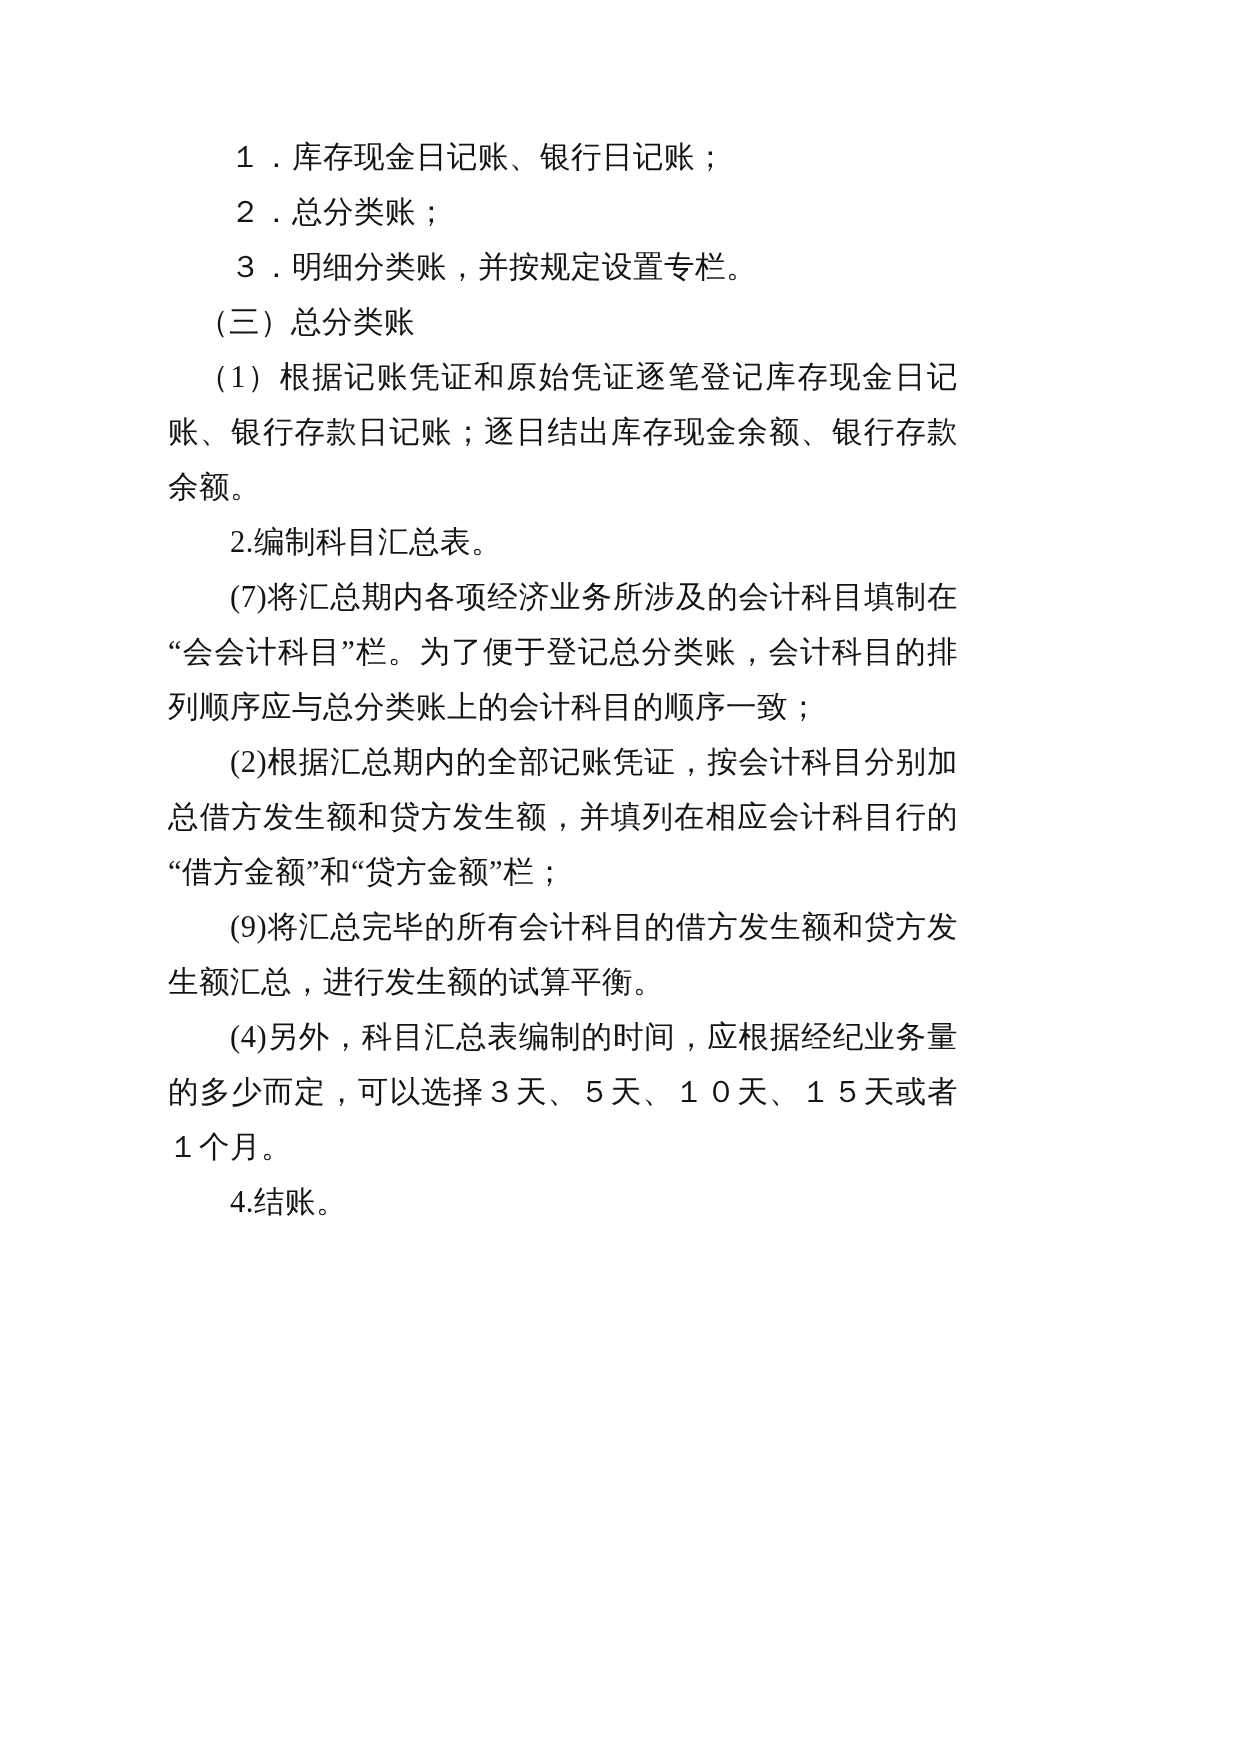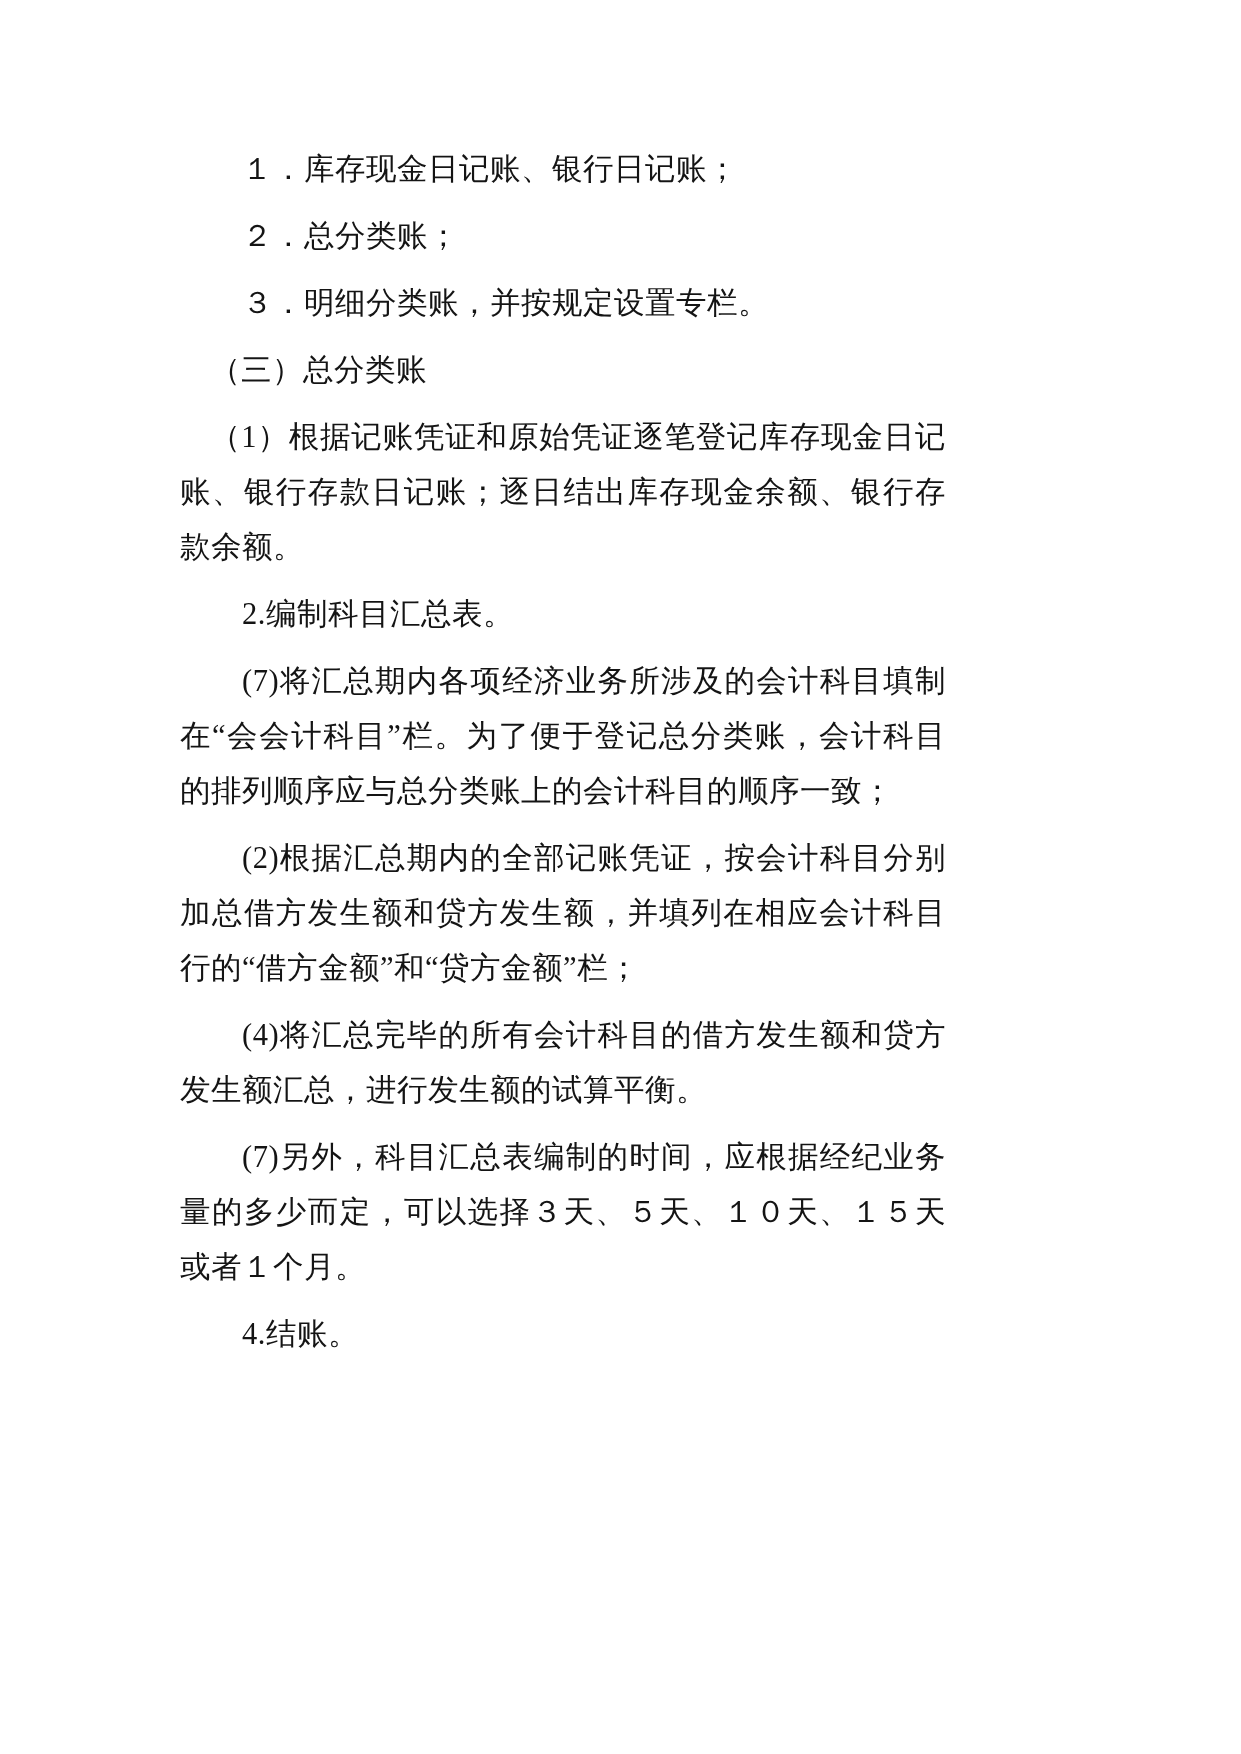--- a/index.html
+++ b/index.html
@@ -29,21 +29,21 @@
   }
   .indent2 {
     text-indent: 62px;
   }
   .para {
     font-size: 30.5px;
     line-height: 55px;
     letter-spacing: 0.5px;
     text-align: justify;
     text-justify: inter-ideograph;
-    margin: 12px;
+    margin: 0;
     color: #141414;
   }
 </style>
 </head>
 <body>
 
 <div class="page">
   <div class="content">
 
     <p class="para indent2">１．库存现金日记账、银行日记账；</p>
@@ -57,21 +57,21 @@
 
     <p class="para indent1">（1）根据记账凭证和原始凭证逐笔登记库存现金日记账、银行存款日记账；逐日结出库存现金余额、银行存款余额。</p>
 
 
     <p class="para indent2">2.编制科目汇总表。</p>
 
     <p class="para indent2">(7)将汇总期内各项经济业务所涉及的会计科目填制在“会会计科目”栏。为了便于登记总分类账，会计科目的排列顺序应与总分类账上的会计科目的顺序一致；</p>
 
     <p class="para indent2">(2)根据汇总期内的全部记账凭证，按会计科目分别加总借方发生额和贷方发生额，并填列在相应会计科目行的“借方金额”和“贷方金额”栏；</p>
 
-    <p class="para indent2">(4)将汇总完毕的所有会计科目的借方发生额和贷方发生额汇总，进行发生额的试算平衡。</p>
+    <p class="para indent2">(9)将汇总完毕的所有会计科目的借方发生额和贷方发生额汇总，进行发生额的试算平衡。</p>
 
-    <p class="para indent2">(7)另外，科目汇总表编制的时间，应根据经纪业务量的多少而定，可以选择３天、５天、１０天、１５天或者１个月。</p>
+    <p class="para indent2">(4)另外，科目汇总表编制的时间，应根据经纪业务量的多少而定，可以选择３天、５天、１０天、１５天或者１个月。</p>
 
 
     <p class="para indent2">4.结账。</p>
 
   </div>
 </div>
 
 </body></html>

